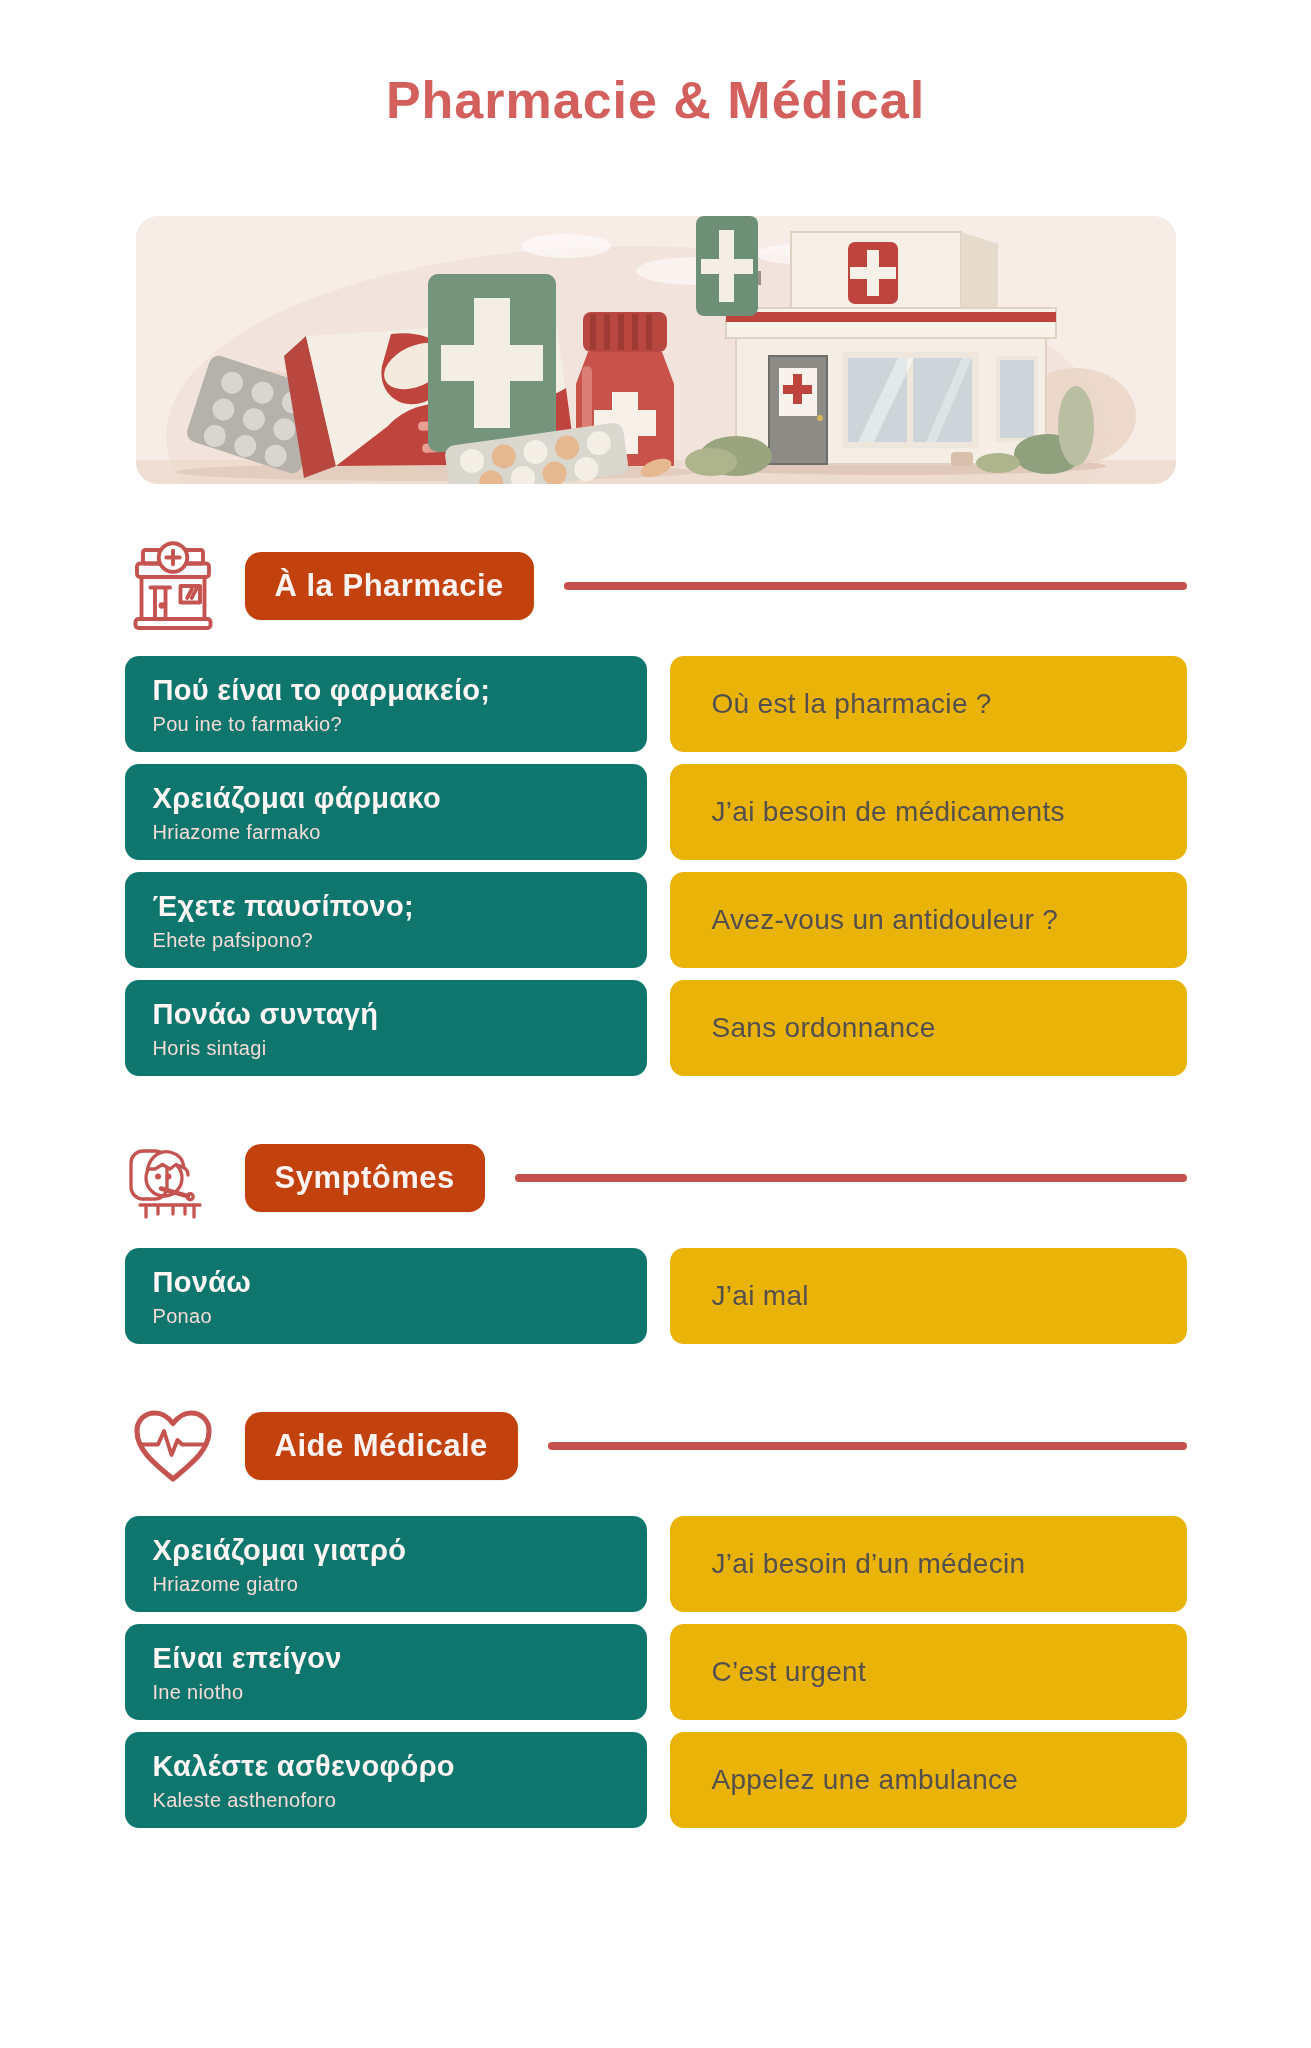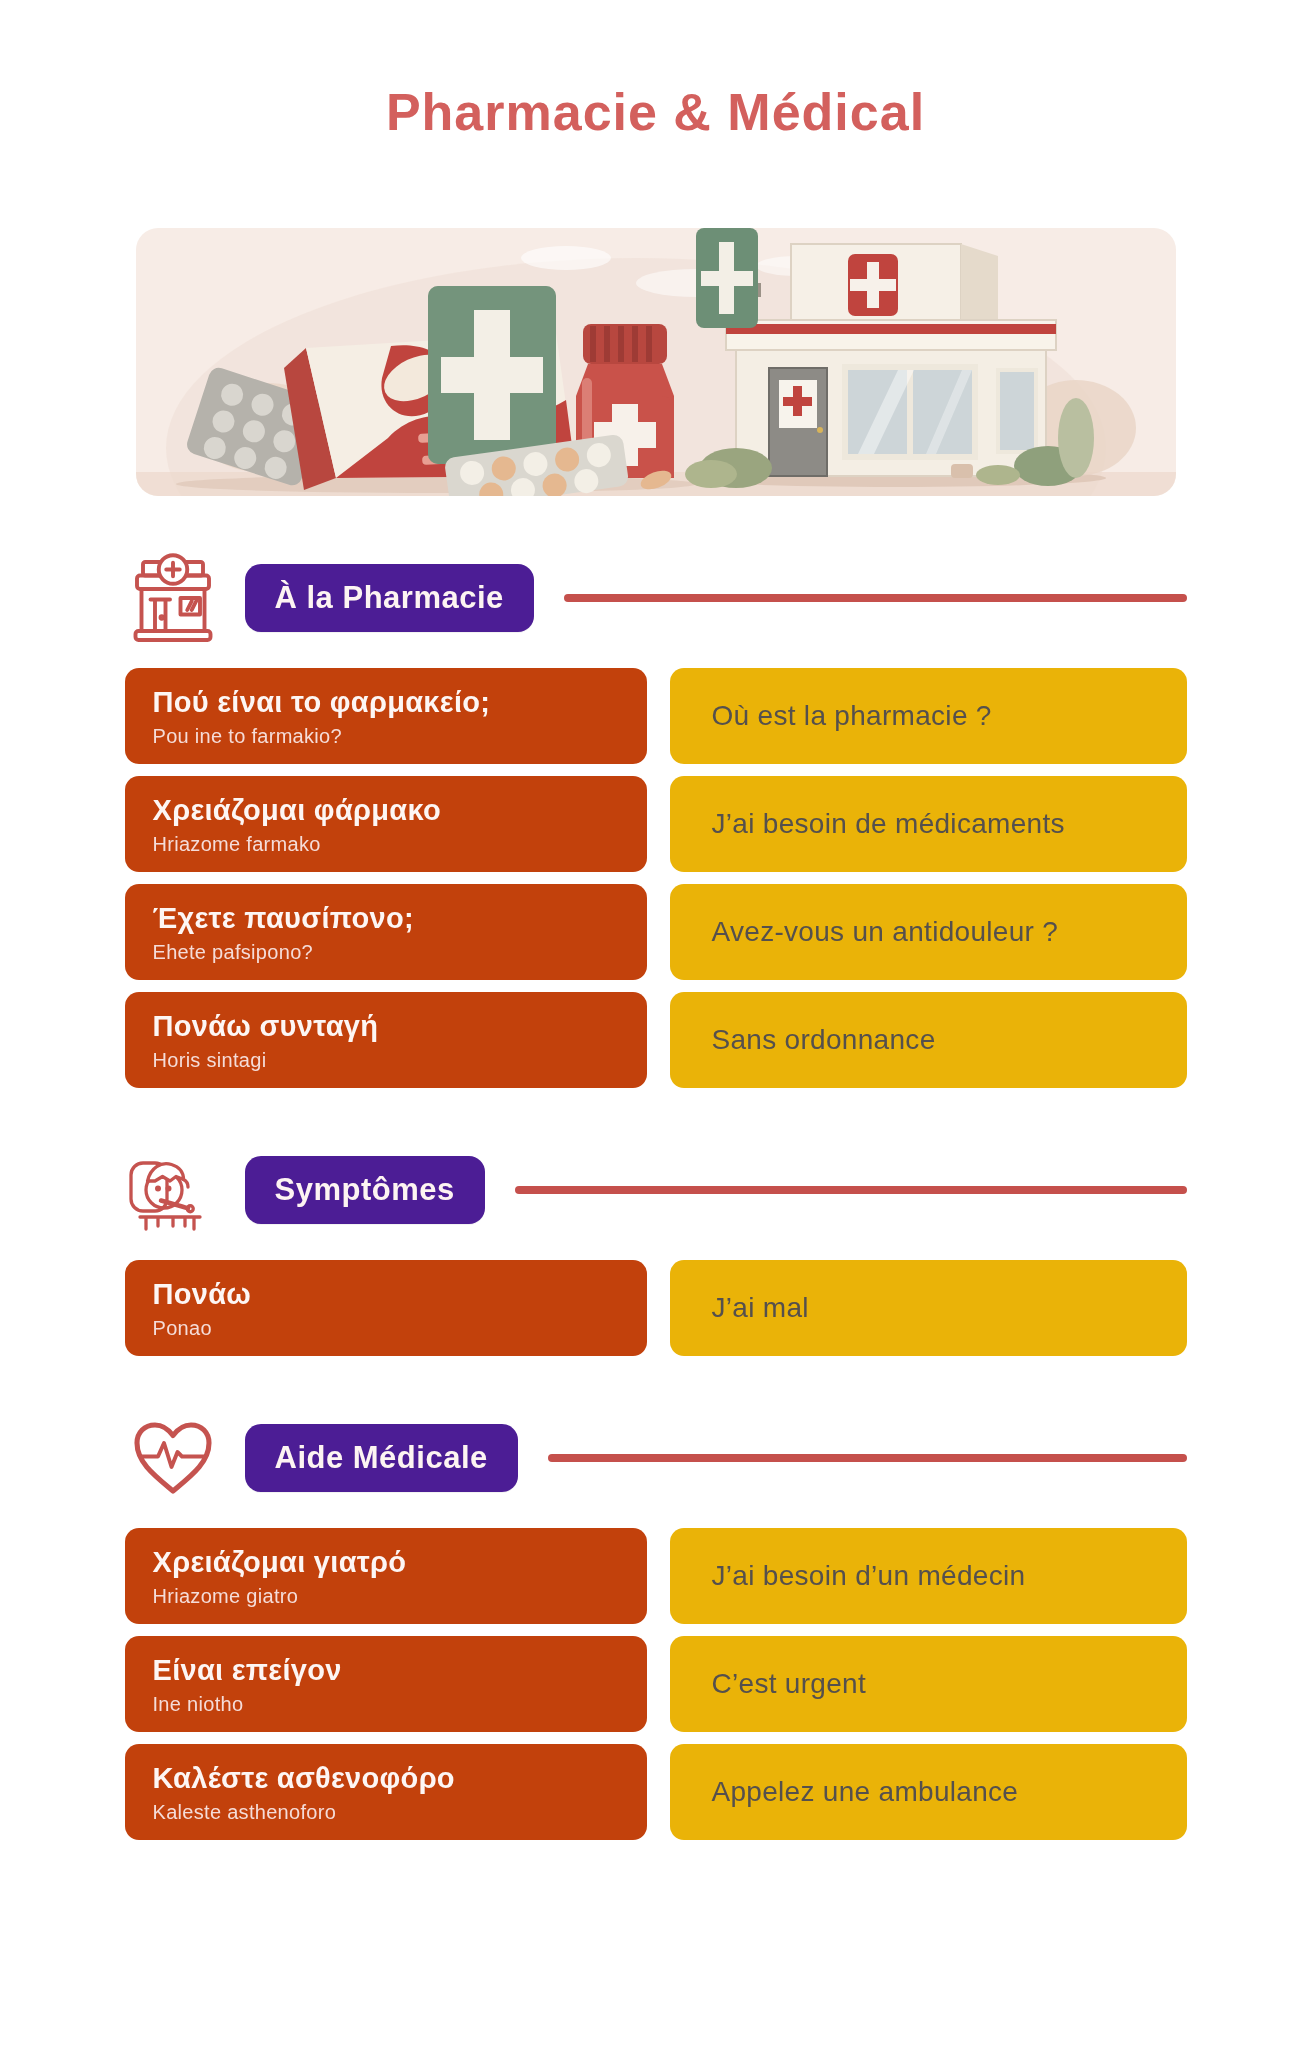--- a/index.html
+++ b/index.html
@@ -2,50 +2,50 @@
 <html><head>
 <meta charset="utf-8">
 <style>
   html,body{margin:0;padding:0;}
   body{
     width:1311px;height:2048px;background:#ffffff;
     font-family:"Liberation Sans", sans-serif;
     position:relative;overflow:hidden;
   }
   .page-title{
-    margin:12px;padding-top:70px;text-align:center;
+    margin:0;padding-top:70px;text-align:center;
     font-size:52px;font-weight:700;letter-spacing:1px;
     color:#d3605d;
   }
   .hero{
     width:1040px;height:268px;margin:86px auto 0 auto;
     border-radius:22px;overflow:hidden;display:block;
   }
   .content{width:1062px;margin:0 auto;}
   .section-header{
     display:flex;align-items:center;
     margin-top:52px;margin-bottom:20px;height:100px;
   }
   .section-header:nth-of-type(1){margin-top:52px;}
   .section-icon{width:96px;height:96px;flex:0 0 96px;margin-right:24px;}
   .section-icon svg{width:100%;height:100%;}
   .section-badge{
-    background:#4c1d95;color:#fdf4f2;border-radius:16px;
+    background:#c2410c;color:#fdf4f2;border-radius:16px;
     padding:16px 30px;font-size:31px;font-weight:700;letter-spacing:.5px;
     box-shadow:0 1px 0 rgba(0,0,0,.05);white-space:nowrap;
   }
   .section-rule{
     flex:1;height:8px;background:#c5504c;border-radius:4px;margin-left:30px;
   }
   .phrase-row{
     display:grid;grid-template-columns:522px 1fr;column-gap:23px;
     margin-bottom:12px;
   }
   .greek-card{
-    background:#c2410c;border-radius:14px;min-height:96px;
+    background:#0f766e;border-radius:14px;min-height:96px;
     padding:8px 28px;box-sizing:border-box;
     display:flex;flex-direction:column;justify-content:center;
   }
   .greek-phrase{
     color:#fdf6f4;font-size:29px;font-weight:700;letter-spacing:.3px;line-height:1.25;
   }
   .transliteration{
     color:#f5dcd8;font-size:20px;font-weight:400;margin-top:4px;letter-spacing:.3px;
   }
   .french-card{

